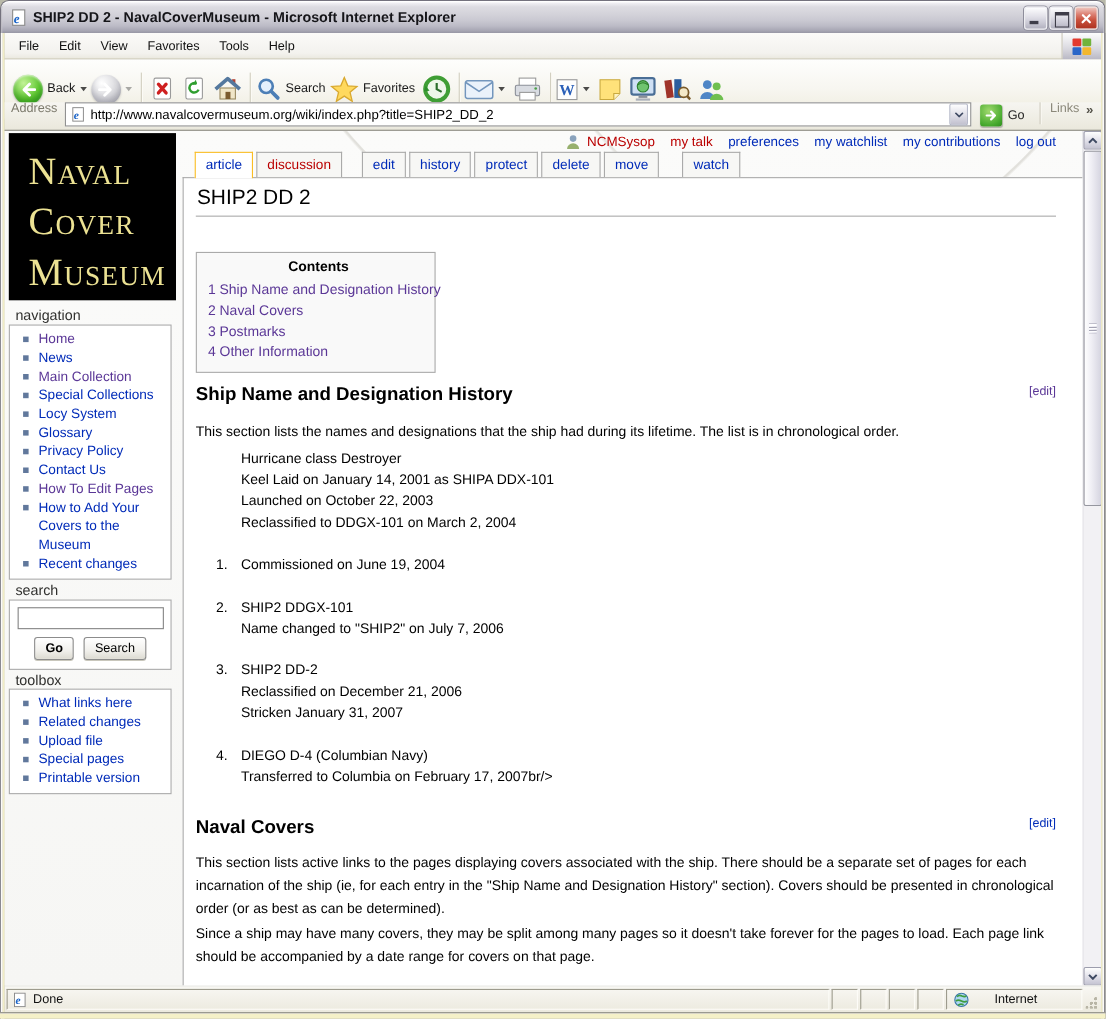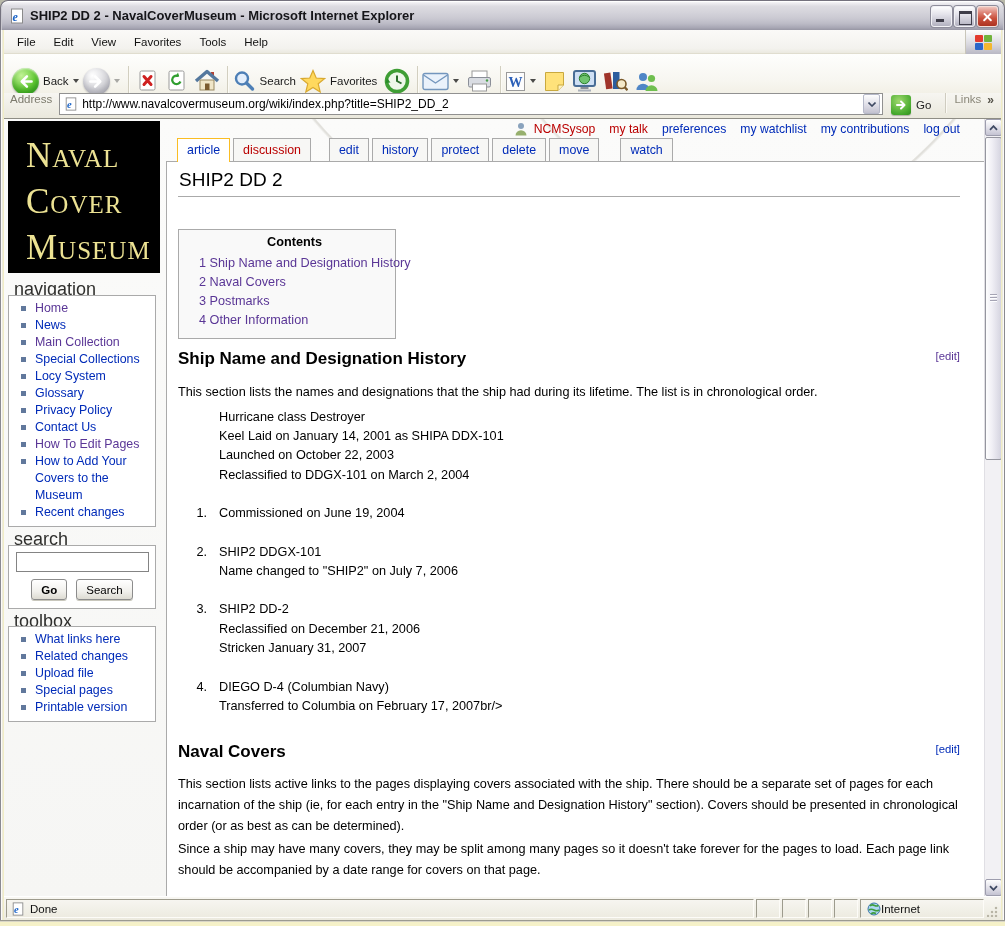--- a/index.html
+++ b/index.html
@@ -84,21 +84,21 @@
    radial-gradient(circle at 930px -340px, rgba(0,0,0,0) 0 517px, rgba(203,201,193,.45) 518px 519px, rgba(0,0,0,0) 521px),
    linear-gradient(180deg,#fbfbfa,#f6f6f4);
   font-size:12.7px; }
 a { text-decoration:none; cursor:pointer; }
 .link { color:#002bb8; } .visited { color:#5a3696; } .broken { color:#ba0000; }
 
 .logo { position:absolute; left:4px; top:2px; width:152px; height:152px; background:#000;
   padding:12px 0 0 18px; }
 .logo div { font-family:"Liberation Serif", serif; font-variant:small-caps; font-size:35px; color:#ece293; line-height:46px; letter-spacing:1px; }
 
-.portlet-title { position:absolute; font-size:18px; color:#30302e; }
+.portlet-title { position:absolute; font-size:13px; color:#30302e; }
 .pbox { position:absolute; left:4px; width:148px; background:#fff; border:1px solid #aaa; }
 .pbox ul { list-style:none; padding:4px 4px 5px 12px; }
 .pbox li { position:relative; padding-left:14px; line-height:17px; font-size:12.4px; }
 .pbox li::before { content:""; position:absolute; left:0; top:6px; width:5px; height:5px; background:#61789c; }
 
 .searchbox { padding:6px 0 8px; text-align:center; }
 .search-input { width:133px; height:20px; border:1px solid #848484; background:#fff; display:block; margin:0 auto; }
 .search-btns { margin-top:7px; display:flex; justify-content:center; gap:9px; }
 .xp-btn { font-size:11.5px; height:21px; padding:0 9px; border:1px solid #8c8c8c; border-radius:3px;
   background:linear-gradient(180deg,#ffffff,#f1f0ec 60%,#dddbd2); color:#000; box-shadow:0 1px 0 #c9c7bc; }
@@ -109,21 +109,21 @@
 .tabs { position:absolute; left:173px; top:19px; height:23px; display:flex; align-items:flex-end; z-index:3; }
 .tab { height:23px; line-height:22px; padding:0 9px; font-size:12.4px; background:#f7f7f5;
   border:1px solid #aaa; border-bottom:none; margin-right:3px; }
 .tab.active { background:#fff; border-color:#fabd23; height:24px; position:relative; top:1px; }
 .tab.gap15 { margin-left:15px; }
 .tab.gap18 { margin-left:18px; }
 
 .content { position:absolute; left:162px; top:42px; width:818px; height:735px; background:#fff;
   border:1px solid #aaa; border-right:none; border-bottom:none; padding:2px 24px 0 11px; color:#000; z-index:2; }
 .page-title { font-size:19px; font-weight:normal; color:#000; line-height:25px; padding:3px 0 4px 1px; border-bottom:1px solid #aaa; }
-.toc { margin:32px 0 0 0; width:218px; border:1px solid #aaa; background:#f9f9f9; padding:5px 5px 8px 20px; }
+.toc { margin:32px 0 0 0; width:218px; border:1px solid #aaa; background:#f9f9f9; padding:5px 5px 8px 10px; }
 .toc-title { text-align:center; font-weight:bold; font-size:12.7px; margin-bottom:5px; }
 .toc a { display:block; line-height:19px; white-space:nowrap; }
 .sect { position:relative; margin-top:10px; }
 .sect h2 { font-size:17px; font-weight:bold; color:#000; }
 .editlink { position:absolute; right:0; top:1px; font-size:11.3px; }
 .para { margin-top:14px; line-height:19.5px; }
 .preblock { margin:5px 0 0 41px; line-height:19.4px; }
 .olist { margin-top:19px; }
 .oli { position:relative; padding-left:41px; line-height:19.4px; margin-bottom:19px; }
 .oli .num { position:absolute; left:0; top:0; width:29px; text-align:right; }
@@ -141,21 +141,21 @@
   background:linear-gradient(90deg,#fefefe,#f0eff5 40%,#d5d4e0); }
 .sb-thumb::after { content:""; position:absolute; left:4px; top:50%; margin-top:-5px; width:7px; height:9px;
   background:repeating-linear-gradient(180deg,#a5a4b4 0 1px,#fdfdff 1px 2px,rgba(0,0,0,0) 2px 3px); }
 
 
 .statusbar { position:absolute; left:4px; top:896px; width:997px; height:25px;
   background:linear-gradient(180deg,#f8f7f3,#ebe9dd); border-top:1px solid #fff; display:flex; align-items:center; padding:2px 2px 3px 2px; gap:2px; }
 .pane { height:19px; border:1px solid; border-color:#9d9b8d #fdfcf8 #fdfcf8 #9d9b8d; display:flex; align-items:center; font-size:11.5px; color:#111; }
 .pane-main { flex:1; padding-left:4px; gap:5px; }
 .pane-sm { width:24px; }
-.pane-zone { width:124px; padding-left:6px; gap:0; }
+.pane-zone { width:124px; padding-left:6px; gap:23px; }
 .grip { width:13px; height:19px; position:relative; }
 .grip::after{ content:""; position:absolute; right:1px; bottom:1px; width:11px; height:11px;
   background:
    radial-gradient(circle at 9px 2px, #b8b5a6 0 1.4px, transparent 1.6px),
    radial-gradient(circle at 9px 6px, #b8b5a6 0 1.4px, transparent 1.6px),
    radial-gradient(circle at 5px 6px, #b8b5a6 0 1.4px, transparent 1.6px),
    radial-gradient(circle at 9px 10px, #b8b5a6 0 1.4px, transparent 1.6px),
    radial-gradient(circle at 5px 10px, #b8b5a6 0 1.4px, transparent 1.6px),
    radial-gradient(circle at 1px 10px, #b8b5a6 0 1.4px, transparent 1.6px); }
 </style>

